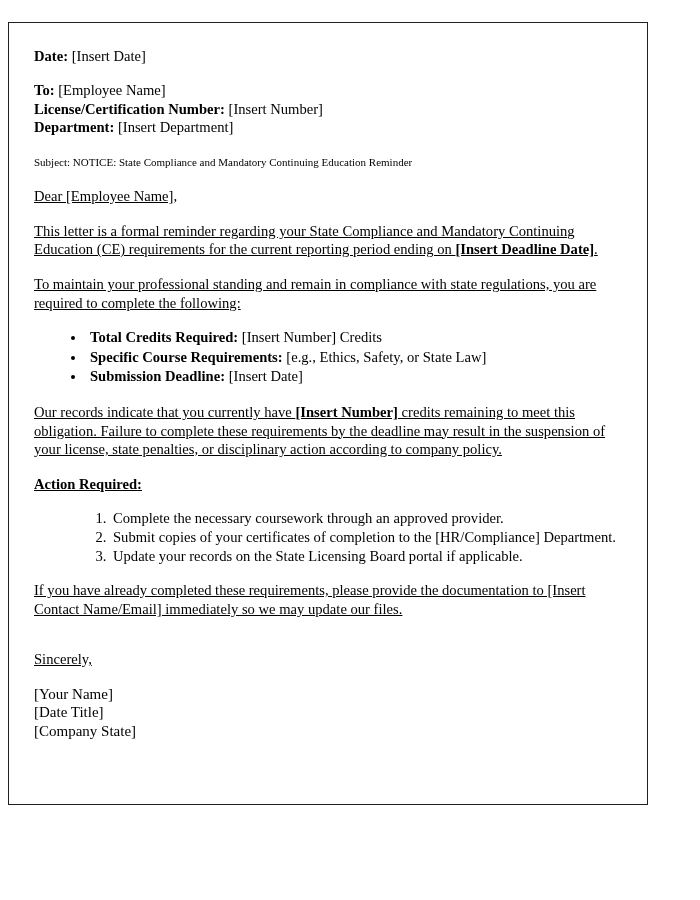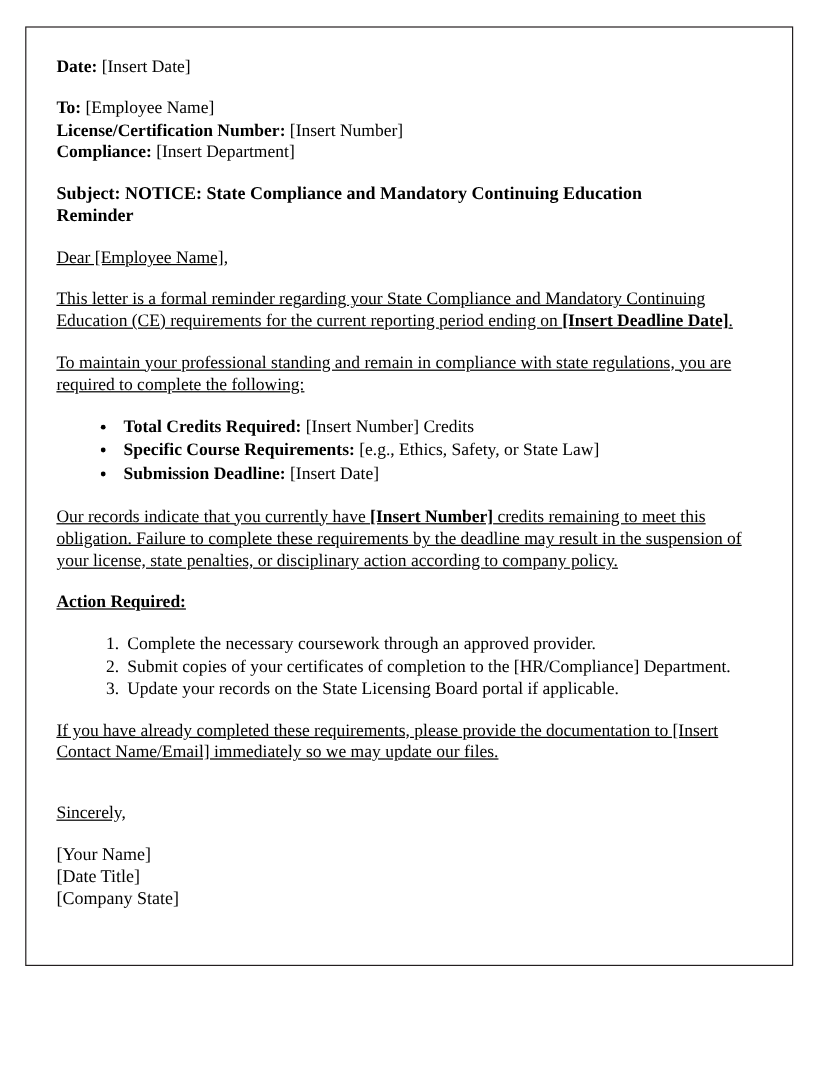--- a/index.html
+++ b/index.html
@@ -9,21 +9,21 @@
   }
   body {
     width: 700px;
     height: 900px;
     overflow: hidden;
     font-family: "Liberation Serif", "DejaVu Serif", serif;
     color: #000000;
   }
   .page {
     position: absolute;
-    left: 21px;
+    left: 8px;
     top: 22px;
     width: 640px;
     height: 783px;
     border: 1.3px solid #231f20;
     box-sizing: border-box;
     overflow: hidden;
     background: #ffffff;
   }
   .page-inner {
     padding: 24px 22px 0 25px;
@@ -37,23 +37,23 @@
   .b { font-weight: bold; }
   .block-gap-lg { height: 16px; }
   .para {
     font-size: 14.6px;
     line-height: 18.6px;
     margin: 0;
     text-align: left;
     text-decoration: underline;
   }
   .subject {
-    font-size: 15px;
+    font-size: 11px;
     line-height: 18.6px;
-    font-weight: bold;
+    font-weight: normal;
     margin: 0;
     max-width: 530px;
   }
   ul.bullets {
     margin: 0;
     padding-left: 52px;
     list-style-type: disc;
   }
   ul.bullets li {
     font-size: 14.6px;
@@ -63,20 +63,21 @@
   }
   ol.steps {
     margin: 0;
     padding-left: 56px;
     list-style-type: decimal;
   }
   ol.steps li {
     font-size: 14.6px;
     line-height: 18.6px;
     padding-left: 3px;
+    margin-left: 20px;
   }
   .sig-line {
     font-size: 15px;
     line-height: 18.4px;
   }
   .w-narrow { max-width: 580px; }
   .w-mid { max-width: 575px; }
 </style>
 </head>
 <body>
@@ -93,21 +94,21 @@
 
     <div class="line">
       <span class="b">To:</span>
       <span>[Employee Name]</span>
     </div>
     <div class="line">
       <span class="b">License/Certification Number:</span>
       <span>[Insert Number]</span>
     </div>
     <div class="line">
-      <span class="b">Compliance:</span>
+      <span class="b">Department:</span>
       <span>[Insert Department]</span>
     </div>
 
     <div class="block-gap-lg"></div>
 
     <p class="subject">Subject: NOTICE: State Compliance and Mandatory Continuing Education Reminder</p>
 
     <div class="block-gap-lg"></div>
 
     <p class="para">Dear [Employee Name],</p>

